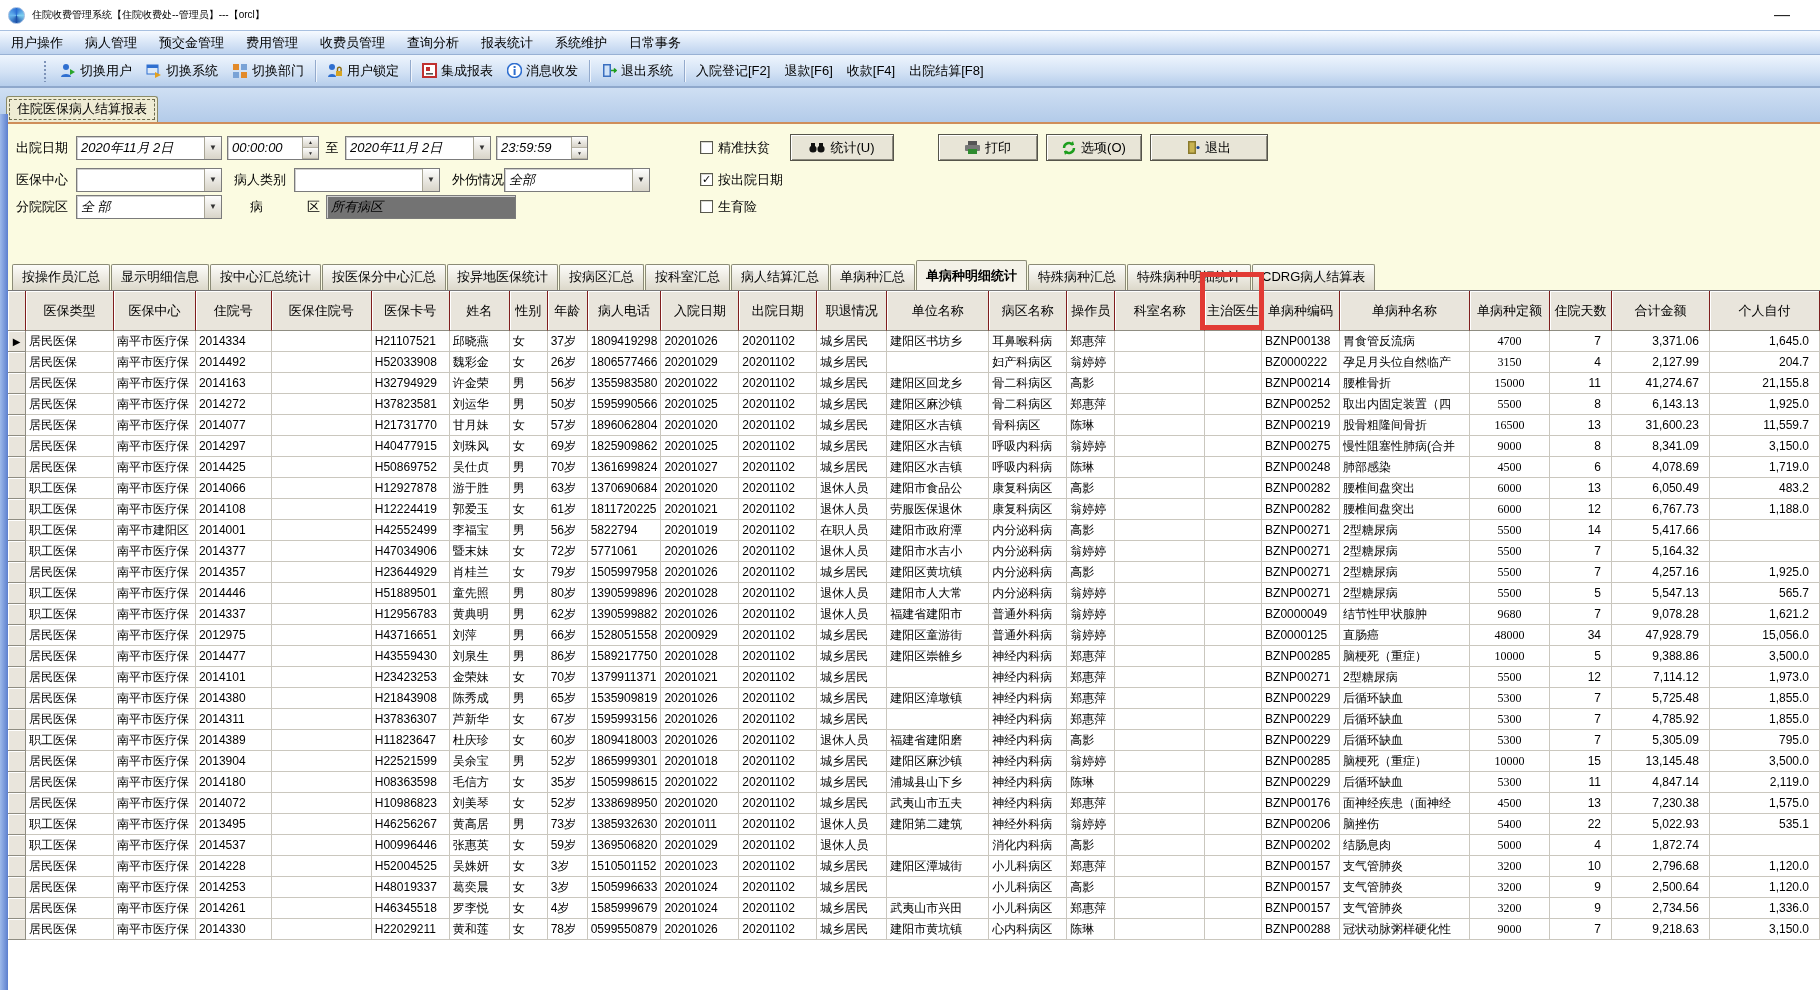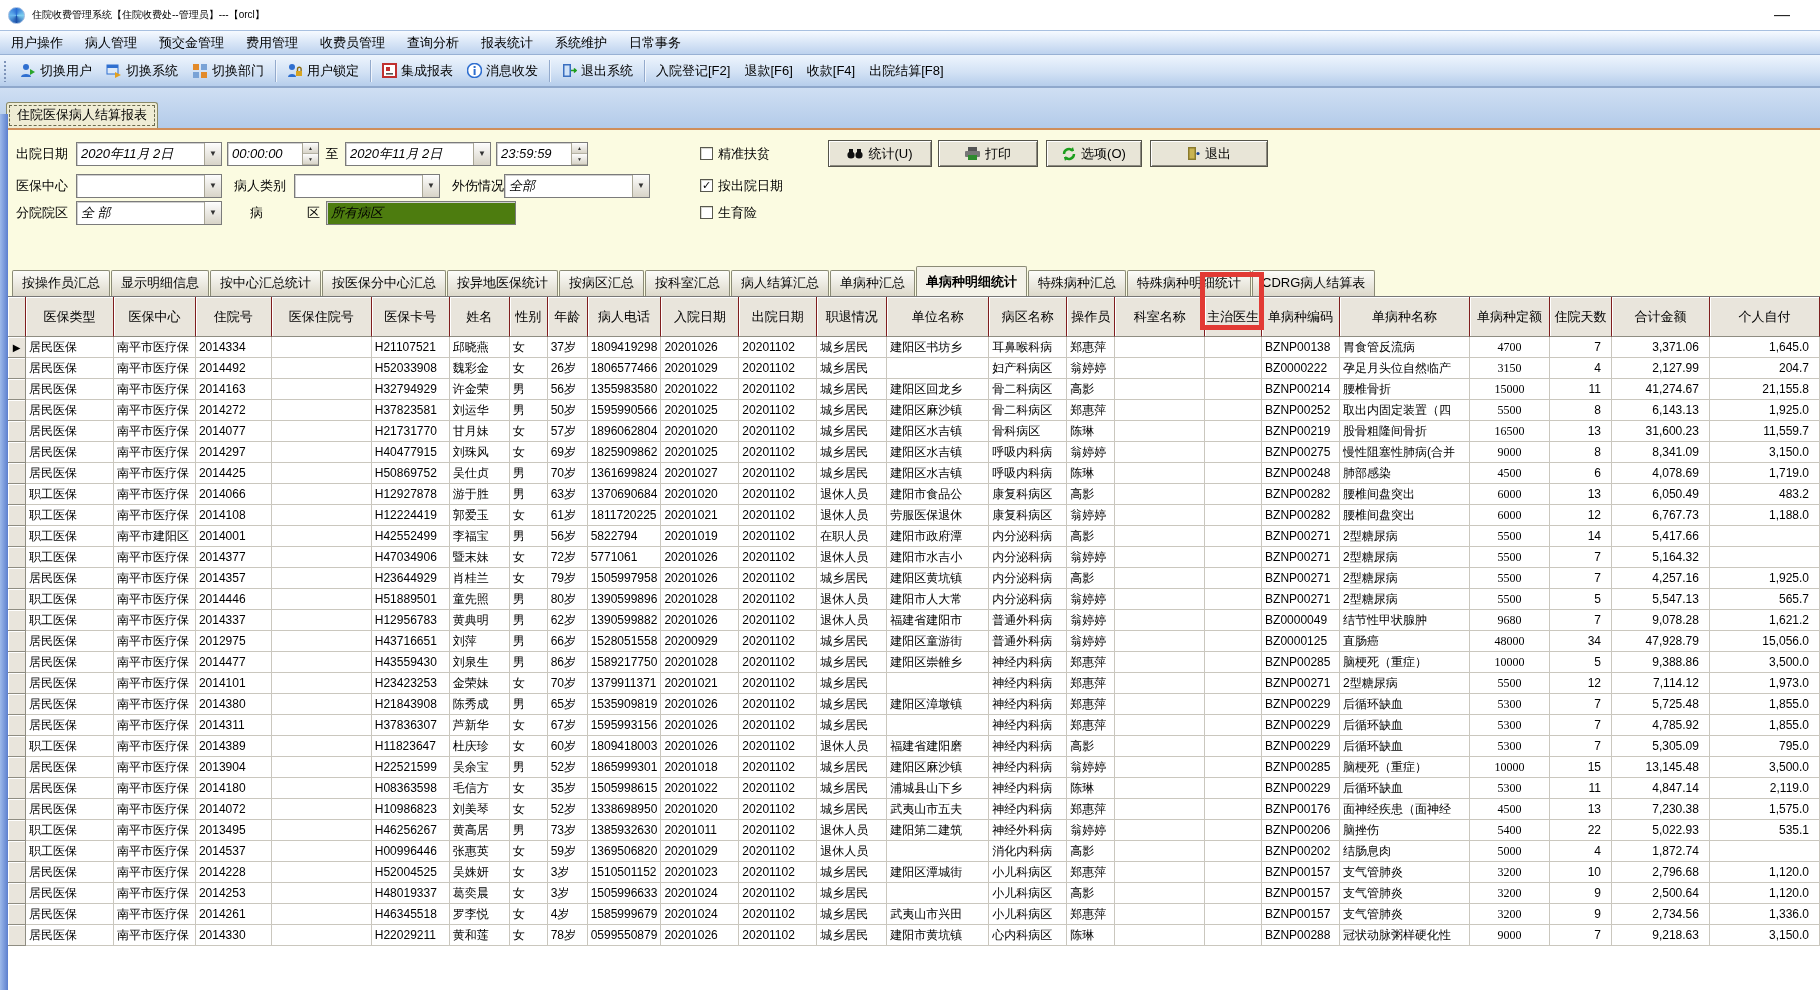--- a/index.html
+++ b/index.html
@@ -16,29 +16,29 @@
   .min-btn { margin-left:auto; margin-right:22px; font-size:16px; color:#222; cursor:default; }
 
   
   .menubar { height:25px; background:linear-gradient(#f6faff,#d9e6f7 50%,#bdd2ee);
     border-top:1px solid #a8c0e0; border-bottom:1px solid #98b1d4;
     display:flex; align-items:center; font-size:13px; }
   .menu-item { padding:0 11px; height:100%; display:flex; align-items:center; color:#000; }
 
   
   .toolbar { height:33px; background:linear-gradient(#eef5fd,#d3e2f5 55%,#b6cdeb);
-    border-bottom:2px solid #8fa8cc; display:flex; align-items:center; font-size:13px; }
+    border-bottom:2px solid #8fa8cc; display:flex; align-items:center; font-size:13px;padding-left:40px; }
   .grip { width:5px; height:22px; margin:0 5px 0 3px;
     background-image:radial-gradient(#7d93b8 1px, transparent 1px); background-size:4px 4px; }
   .tb-item { display:flex; align-items:center; gap:4px; padding:0 7px; height:26px; color:#000; }
   .tb-item svg { display:block; }
   .tb-sep { width:1px; height:22px; background:#93aacc; margin:0 4px; box-shadow:1px 0 0 #f0f5fc; }
 
   
-  .tabstrip { height:40px; background:linear-gradient(#cfdff3,#b3cbe9);
+  .tabstrip { height:34px; background:linear-gradient(#cfdff3,#b3cbe9);
     display:flex; align-items:flex-end; padding-left:6px; }
   .main-tab { background:#efecd4; border:1px solid #8a8a68; border-bottom:none;
     border-radius:3px 3px 0 0; padding:3px 10px 4px 10px; font-size:13px; position:relative; }
   .main-tab .focus-rect { position:absolute; inset:2px; border:1px dashed #6b6b4f; pointer-events:none; }
 
   
   .left-strip { position:absolute; left:0; top:114px; width:8px; height:876px;
     background:linear-gradient(to right,#9db9ea,#5c7fce); }
 
   
@@ -58,21 +58,21 @@
   .spin { width:16px; height:22px; display:flex; flex-direction:column; border-left:1px solid #a9a696; }
   .spin div { flex:1; background:linear-gradient(#fdfdfd,#d8d4c8); border-bottom:1px solid #b5b2a4;
     font-size:5px; color:#333; display:flex; align-items:center; justify-content:center; }
   .to-label { width:26px; text-align:center; }
   .cb-group { position:absolute; left:692px; display:flex; align-items:center; gap:5px; }
   .cb { width:13px; height:13px; background:#fff; border:1px solid #58584e;
     box-shadow:inset 1px 1px 0 #d8d8d0; font-size:11px; line-height:11px; text-align:center; color:#000; }
   .btn { position:absolute; height:27px; background:#e8e5d7; border:1px solid #55544a;
     box-shadow:inset 1px 1px 0 #ffffff, inset -1px -1px 0 #8d8b80;
     display:flex; align-items:center; justify-content:center; gap:5px; font-size:13px; }
-  .cyan-field { width:190px; background:#4d7c0f; }
+  .cyan-field { width:190px; background:#737373; }
   .ward-l { margin-left:28px; } .ward-r { margin-left:44px; margin-right:6px; }
 
   
   .rtabs { position:absolute; left:4px; bottom:0; display:flex; align-items:flex-end; }
   .rtab { background:linear-gradient(#fdfdfa,#dcd8ca); border:1px solid #8b8b76; border-bottom:none;
     border-radius:2px 2px 0 0; padding:3px 9px 4px 9px; font-size:13px; margin-right:1px; white-space:nowrap; }
   .rtab.active { background:#f4f2e8; padding-top:6px; padding-bottom:5px; font-weight:bold; }
 
   
   .grid-wrap { position:relative; margin-left:8px; width:1812px; height:708px;
@@ -237,21 +237,21 @@
         <div class="val">23:59:59</div>
         <div class="spin">
             <div>▲</div>
             <div>▼</div>
           </div>
       </div>
       <div class="cb-group">
         <div class="cb" id="cb-poverty"></div>
         <span>精准扶贫</span>
       </div>
-      <div class="btn" style="left:820px;width:104px;">
+      <div class="btn" style="left:782px;width:104px;">
         <svg width="16" height="12">
             <circle cx="4" cy="7" r="3.6" fill="#111"></circle>
             <circle cx="12" cy="7" r="3.6" fill="#111"></circle>
             <rect x="2" y="1" width="4" height="4" fill="#111"></rect>
             <rect x="10" y="1" width="4" height="4" fill="#111"></rect>
           </svg>
         <span>统计(U)</span>
       </div>
       <div class="btn" style="left:930px;width:100px;">
         <svg width="15" height="13">

